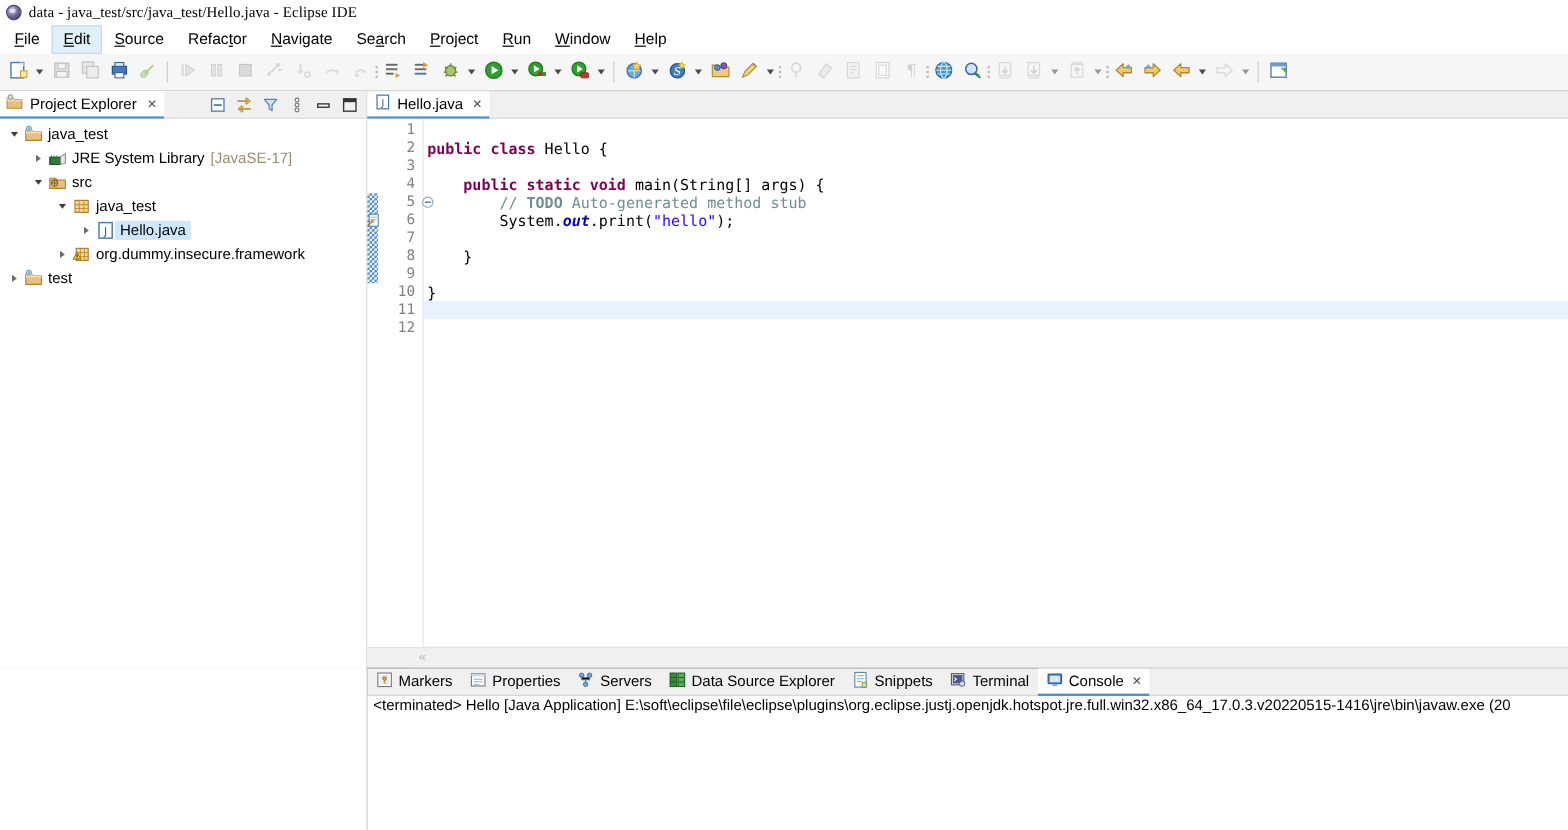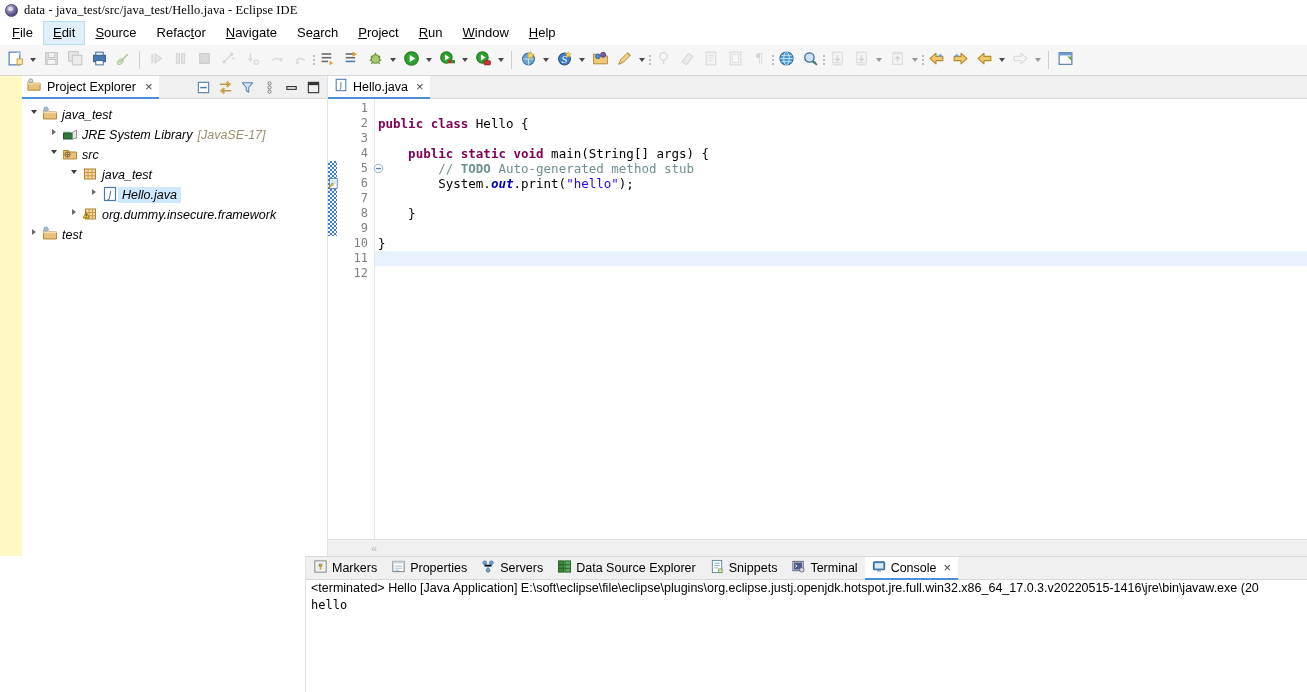--- a/index.html
+++ b/index.html
@@ -30,34 +30,34 @@
   .toolbar{height:30px;background:#f6f6f6;border-bottom:1px solid #d6d6d6;display:flex;align-items:center;padding-left:3px;flex:none;overflow:hidden;}
   .tb{display:flex;align-items:center;height:26px;}
   .tbtn{width:24px;height:24px;display:flex;align-items:center;justify-content:center;position:relative;flex:none;}
   .caret{width:12px;height:24px;display:flex;align-items:center;justify-content:center;flex:none;}
   .caret:after{content:"";border-left:3.5px solid transparent;border-right:3.5px solid transparent;border-top:4px solid #4a4a4a;}
   .sep{width:1px;height:18px;background:#cfcfcf;margin:0 4px;flex:none;}
   .dotsep{width:3px;height:20px;flex:none;display:flex;flex-direction:column;justify-content:center;align-items:center;gap:2px;}
   .dotsep i{width:2px;height:2px;background:#bdbdbd;display:block;}
 
   
-  .main{flex:1;display:flex;min-height:0;background:#fef9c3;padding-left:22px;}
+  .main{flex:1;display:flex;min-height:0;background:#0f172a;}
   .left{width:305px;display:flex;flex-direction:column;background:#ffffff;flex:none;border-right:1px solid #e2e2e2;}
   .right{flex:1;display:flex;flex-direction:column;min-width:0;}
 
   
   .viewtabs{height:23px;display:flex;align-items:stretch;background:#ffffff;flex:none;position:relative;}
   .vtab{display:flex;align-items:center;gap:5px;padding:0 6px 0 5px;background:#ffffff;border-bottom:2px solid #4a90d9;font-size:12.5px;}
   .vtab .x{font-size:13px;color:#444;margin-left:4px;line-height:1;}
   .vtabfill{flex:1;border-bottom:1px solid #d8d8d8;background:#f0f0f0;display:flex;align-items:center;justify-content:flex-end;padding-right:4px;gap:2px;}
   .vicon{width:20px;height:20px;display:flex;align-items:center;justify-content:center;}
 
   
   .tree{flex:1;overflow:hidden;padding-top:3px;background:#ffffff;position:relative;}
-  .trow{height:20px;display:flex;align-items:flex-end;font-size:12.5px;white-space:nowrap;font-style:italic;}
+  .trow{height:20px;display:flex;align-items:center;font-size:12.5px;white-space:nowrap;}
   .twist{width:14px;height:20px;display:flex;align-items:center;justify-content:center;flex:none;}
   .arrow-r{width:0;height:0;border-left:4.5px solid #6a6a6a;border-top:3.5px solid transparent;border-bottom:3.5px solid transparent;}
   .arrow-d{width:0;height:0;border-top:4.5px solid #3d3d3d;border-left:3.5px solid transparent;border-right:3.5px solid transparent;}
   .ticon{width:17px;height:17px;margin-right:4px;flex:none;display:flex;align-items:center;justify-content:center;}
   .tlabel{color:#000;}
   .tlabel.sel{background:#cde8ff;padding:1px 4px;margin:-1px -4px;}
   .tsub{color:#9a8f6e;margin-left:5px;}
   .tsub2{color:#a08c55;margin-left:5px;}
 
   
@@ -709,18 +709,17 @@
                 <rect x="3" y="4.4" width="9" height="5.7" fill="#dbe9f6"></rect>
                 <rect x="5.5" y="11.8" width="4" height="1.8" fill="#8aa8c4"></rect>
               </svg></span>
             <span>Console</span>
             <span class="x">×</span>
           </div>
           <div class="btabfill"></div>
         </div>
       <div class="console">
         <div class="cnline cn-hdr">&lt;terminated&gt; Hello [Java Application] E:\soft\eclipse\file\eclipse\plugins\org.eclipse.justj.openjdk.hotspot.jre.full.win32.x86_64_17.0.3.v20220515-1416\jre\bin\javaw.exe  (20</div>
-        <div class="cnline">hello</div>
       </div>
     </div>
   </div>
 
 </div>
 
 </body></html>

